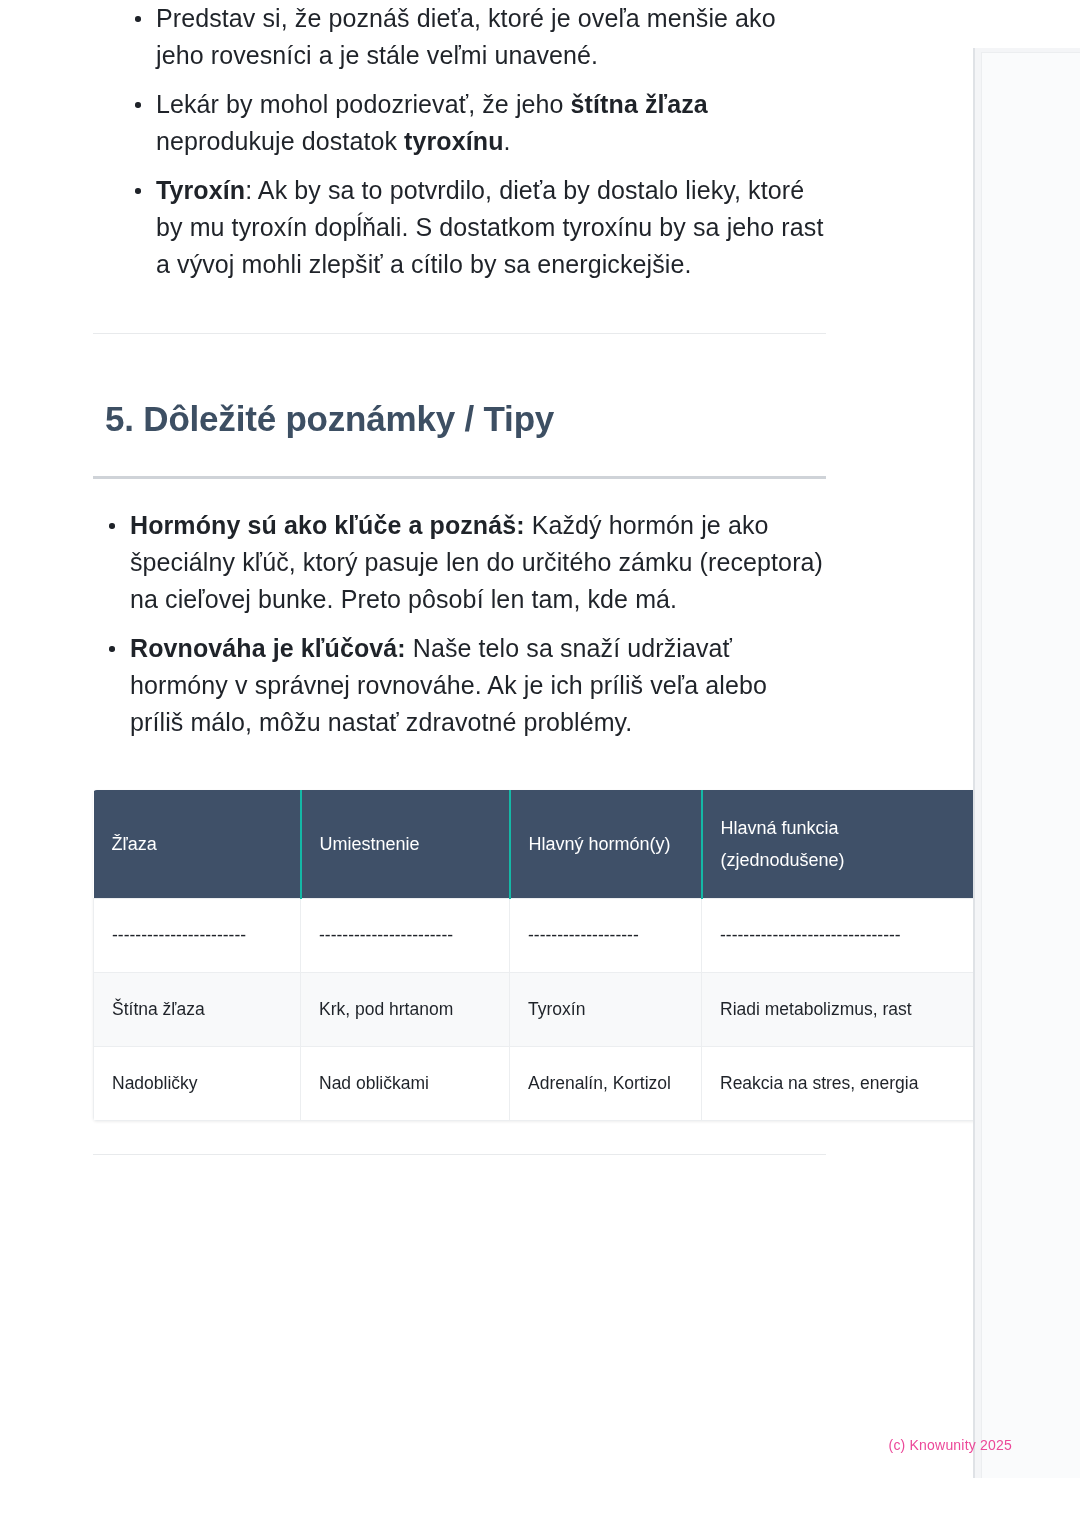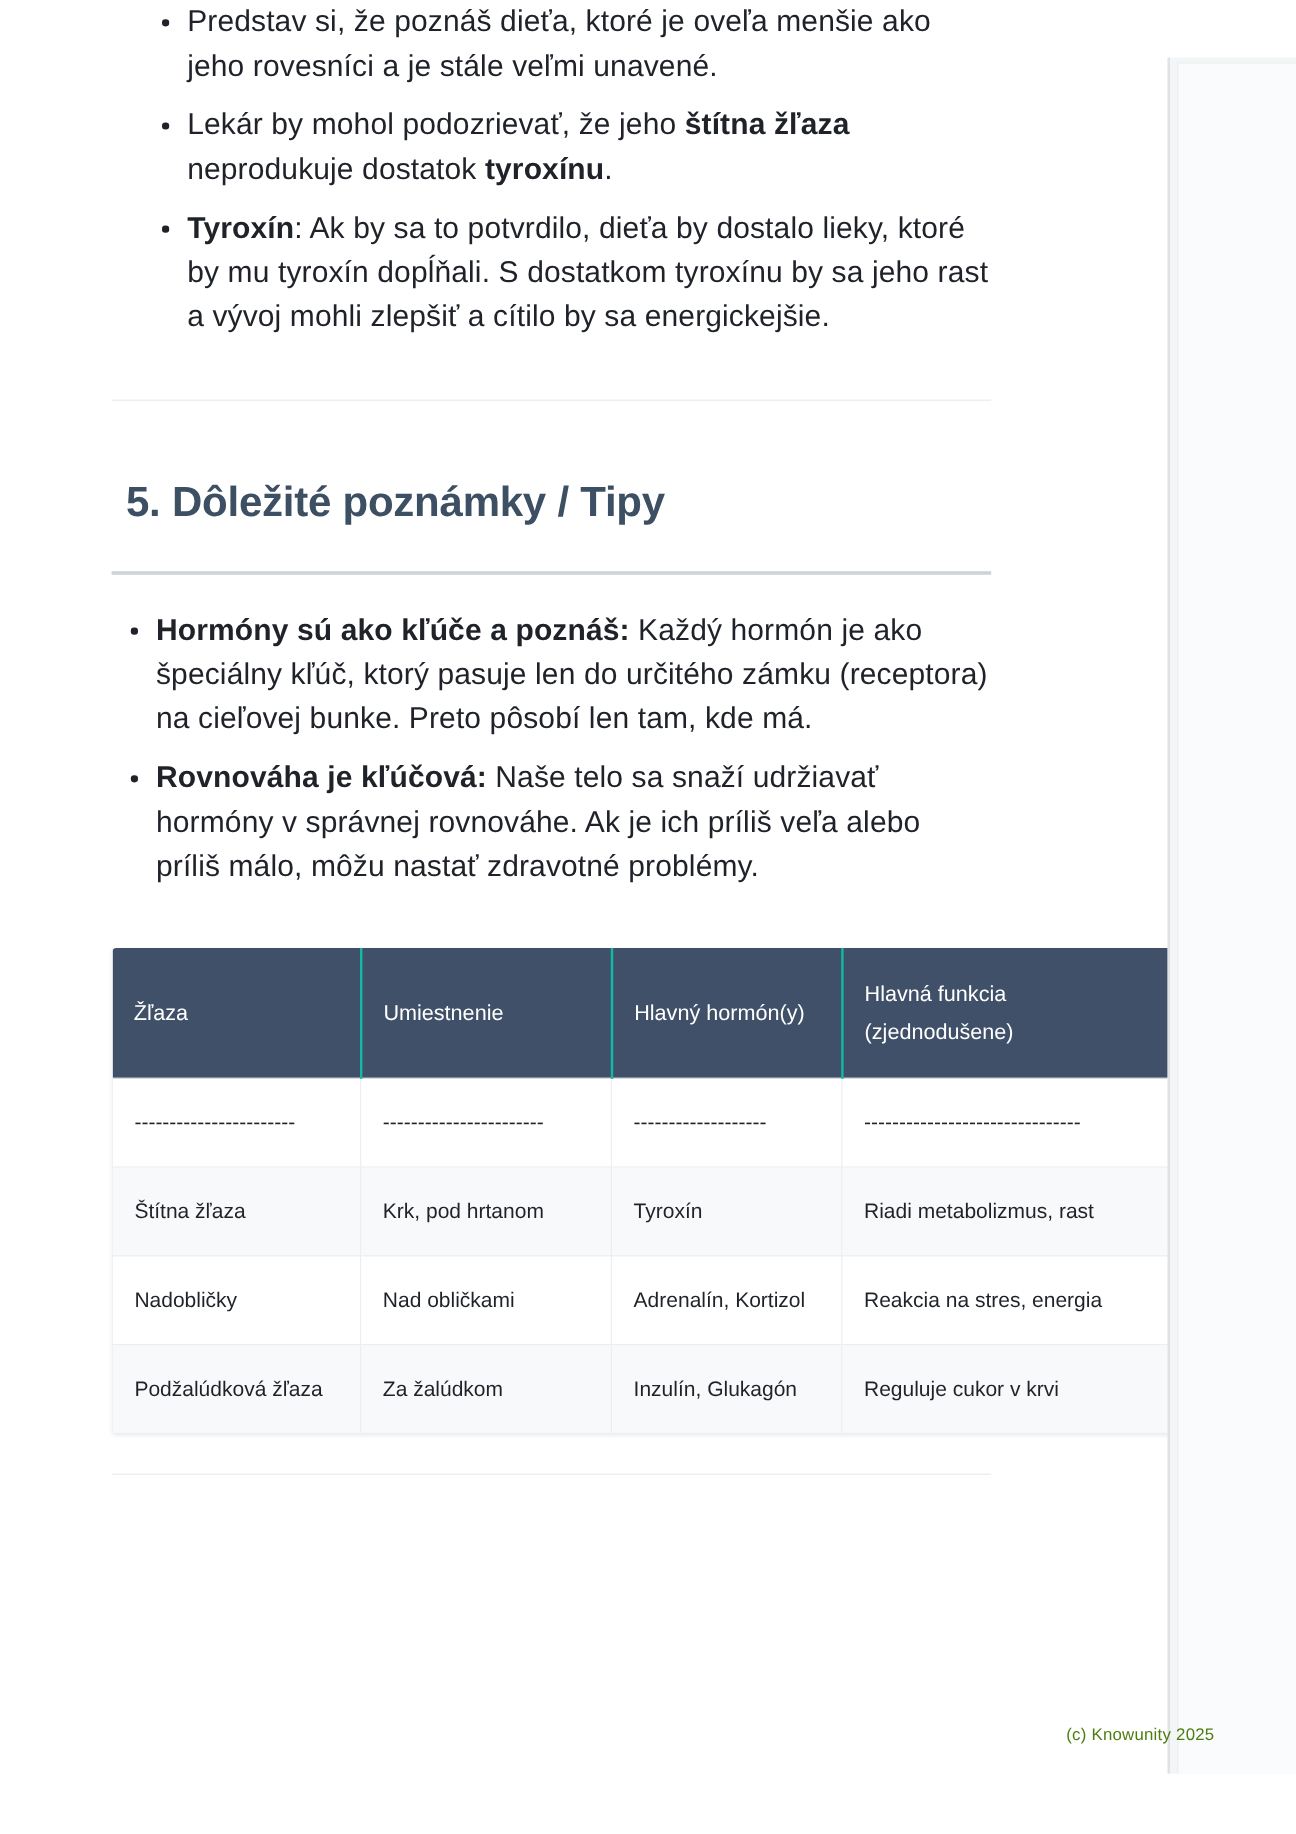--- a/index.html
+++ b/index.html
@@ -168,21 +168,21 @@
   
   .footer {
     position: absolute;
     left: 0;
     top: 1437px;
     width: 1080px;
     text-align: right;
     padding-right: 68px;
     box-sizing: border-box;
     font-size: 14px;
-    color: #4d7c0f;
+    color: #ec4899;
     letter-spacing: 0.2px;
   }
 </style>
 </head>
 <body>
 
 <div class="sheet">
   <div class="content">
 
     <ul class="bl indented list-top">
@@ -238,26 +238,20 @@
           <td class="col2">Krk, pod hrtanom</td>
           <td class="col3">Tyroxín</td>
           <td class="col4">Riadi metabolizmus, rast</td>
         </tr>
         <tr>
           <td class="col1">Nadobličky</td>
           <td class="col2">Nad obličkami</td>
           <td class="col3">Adrenalín, Kortizol</td>
           <td class="col4">Reakcia na stres, energia</td>
         </tr>
-        <tr>
-          <td class="col1">Podžalúdková žľaza</td>
-          <td class="col2">Za žalúdkom</td>
-          <td class="col3">Inzulín, Glukagón</td>
-          <td class="col4">Reguluje cukor v krvi</td>
-        </tr>
       </tbody>
     </table>
 
     <div style="height:33px"></div>
     <hr class="hr-thin">
 
   </div>
 </div>
 
 <div class="page-edge">

